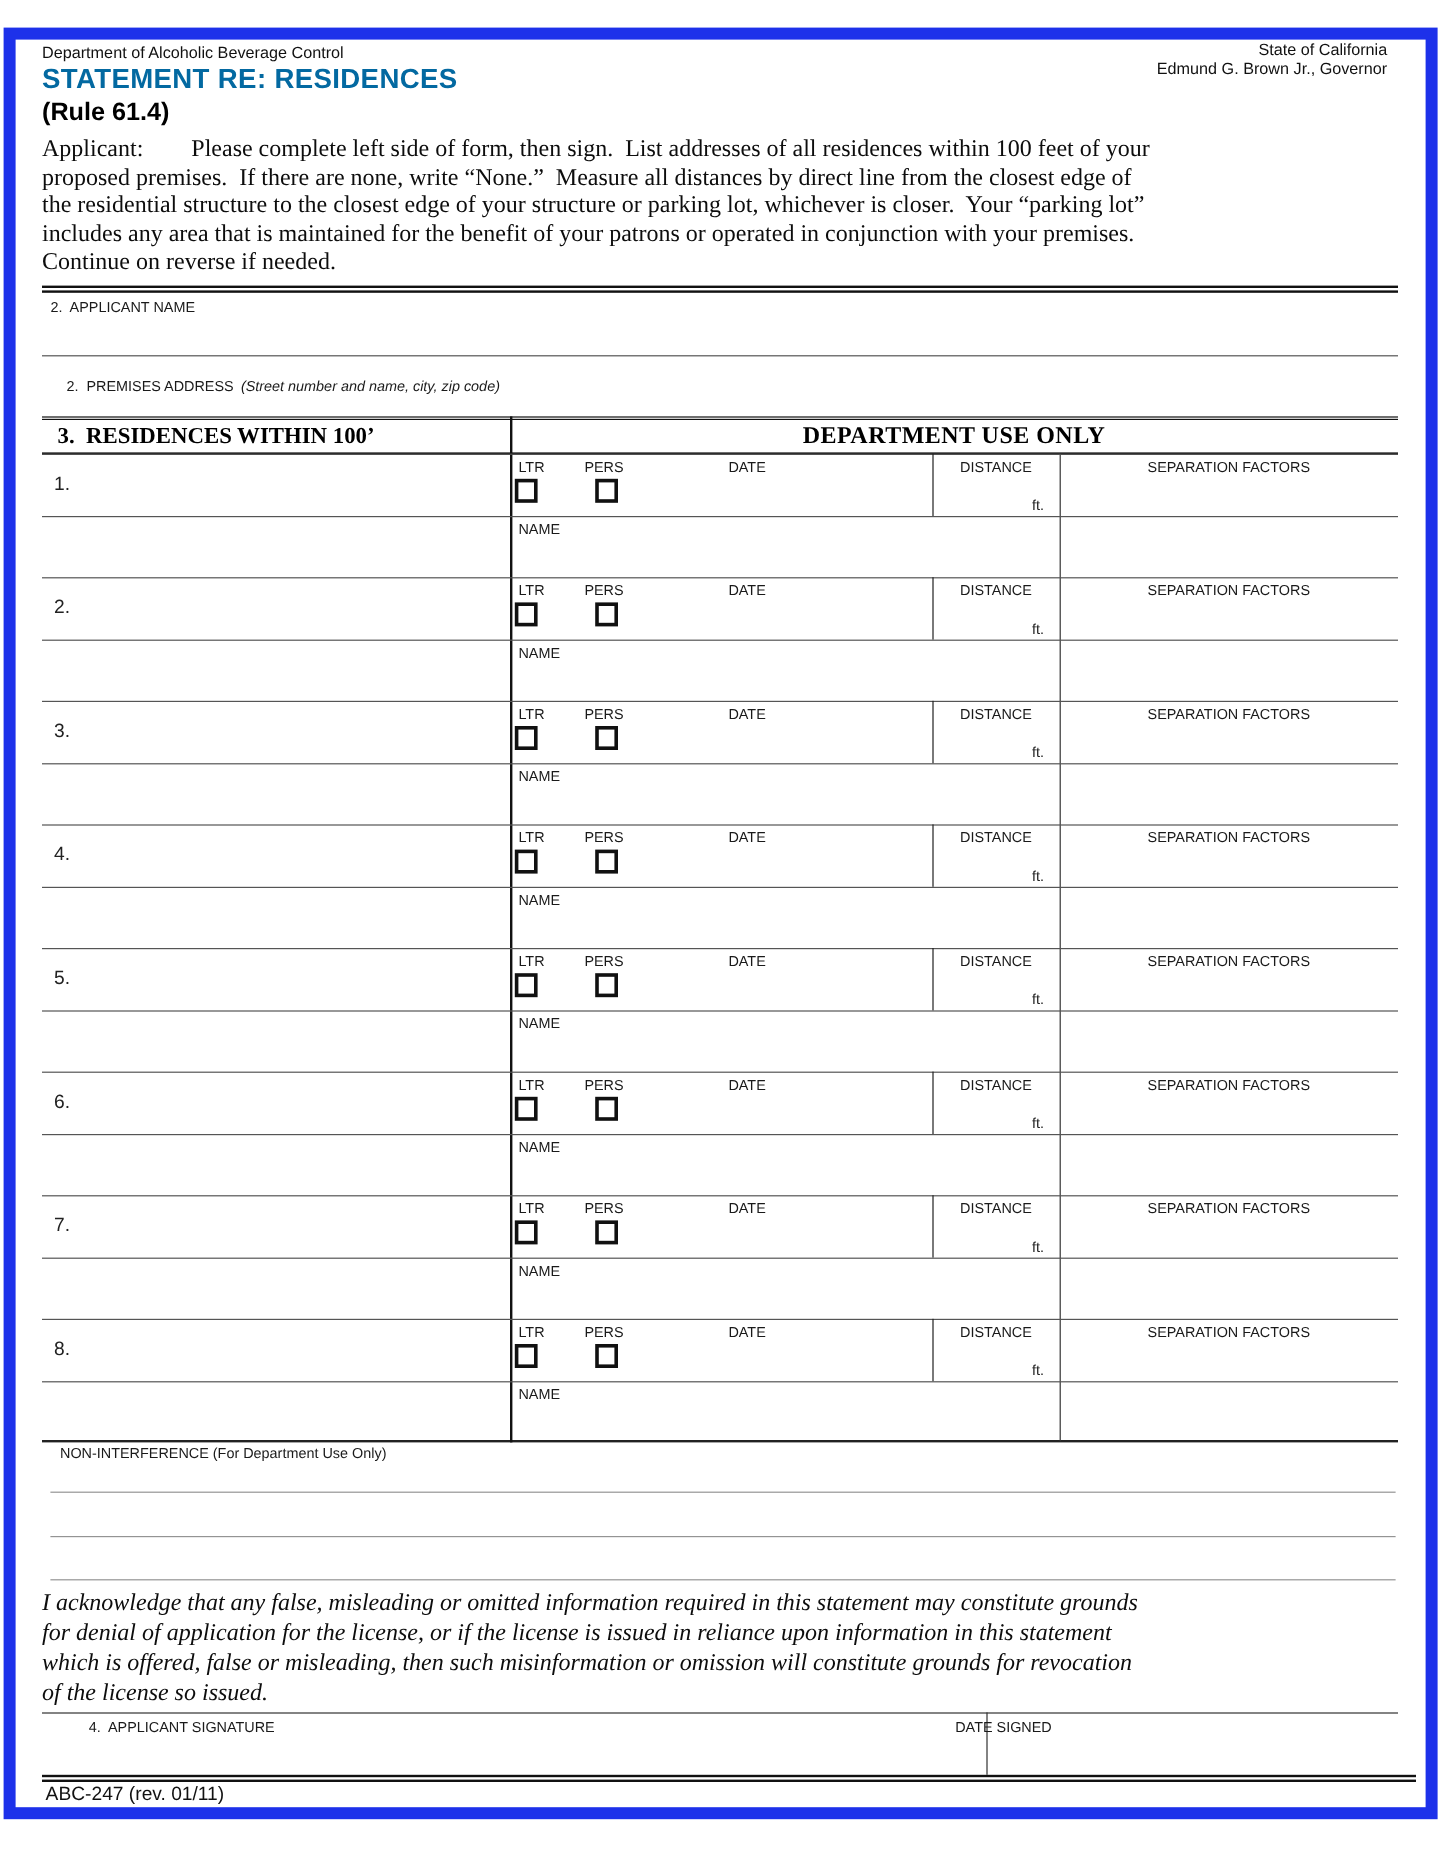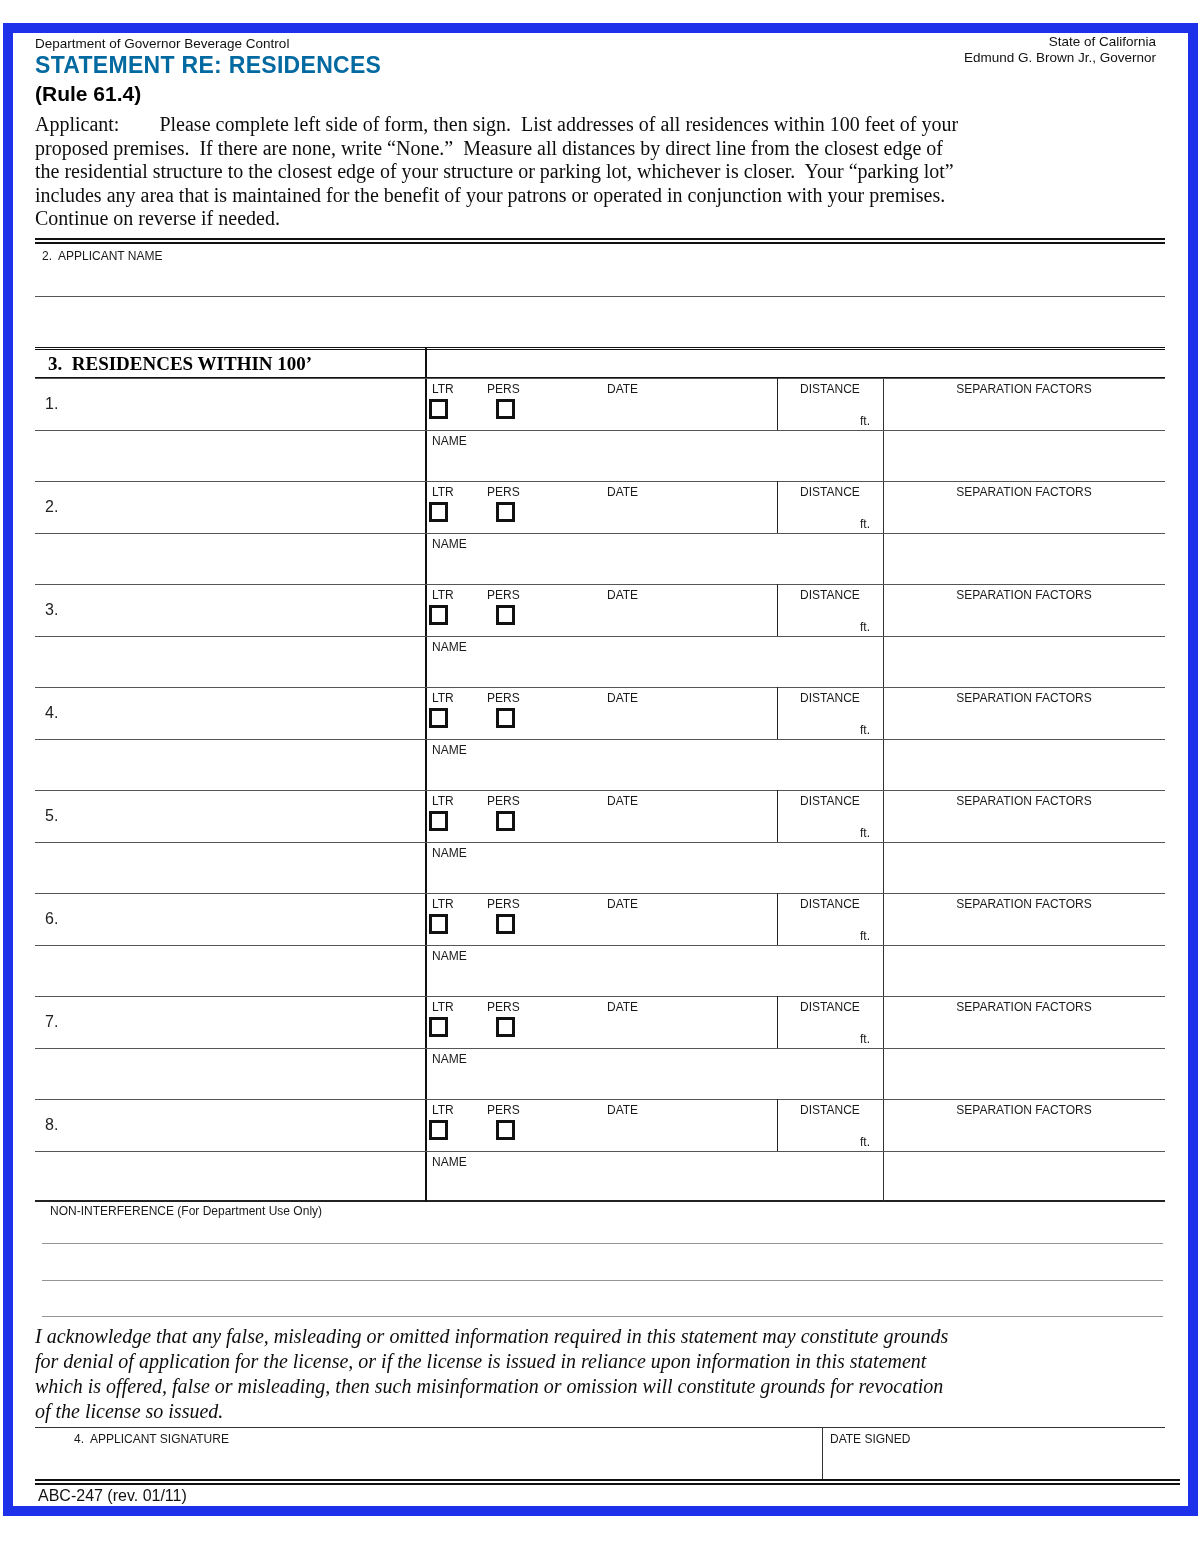--- a/index.html
+++ b/index.html
@@ -55,45 +55,49 @@
   }
   .footer-id { font-size: 16px; color: #111; }
 </style>
 </head>
 <body>
 
 <div class="page">
 
   <div class="frame" style="border-color: rgb(29, 49, 234);"></div>
 
-  <div class="abs dept-line" style="left:35px; top:36px;">Department of Governor Beverage Control</div>
+  <div class="abs dept-line" style="left:35px; top:36px;">Department of Alcoholic Beverage Control</div>
   <div class="abs page-title" style="left:35px; top:52px;">STATEMENT RE: RESIDENCES</div>
   <div class="abs rule-line" style="left:35px; top:82px;">(Rule 61.4)</div>
   <div class="abs gov-block" style="right:44px; top:34px;">
     <div>State of California</div>
     <div>Edmund G. Brown Jr., Governor</div>
   </div>
 
   <div class="abs instructions" style="left:35px; top:113px;" id="instructions"><div>Applicant:        Please complete left side of form, then sign.  List addresses of all residences within 100 feet of your</div><div>proposed premises.  If there are none, write “None.”  Measure all distances by direct line from the closest edge of</div><div>the residential structure to the closest edge of your structure or parking lot, whichever is closer.  Your “parking lot”</div><div>includes any area that is maintained for the benefit of your patrons or operated in conjunction with your premises.</div><div>Continue on reverse if needed.</div></div>
 
   <div class="abs dbl-rule" style="left:35px; top:238px; width:1130px;"></div>
 
   <div class="abs form-label" style="left:42px; top:249px;">2.  APPLICANT NAME</div>
   <div class="abs field" style="left:35px; top:262px; width:1130px; height:33px;"></div>
   <div class="abs thin-line" style="left:35px; top:296px; width:1130px;"></div>
 
+  <div class="abs form-label" style="left:42px; top:301px;">
+    <span>2.  PREMISES ADDRESS</span><span class="hint">(Street number and name, city, zip code)</span>
+  </div>
   <div class="abs field" style="left:35px; top:315px; width:1130px; height:33px;"></div>
 
   <div class="abs" style="left:35px; top:347px; width:1130px; height:0; border-top:3px double #111;"></div>
   <div class="abs" style="left:35px; top:377px; width:1130px; height:0; border-top:2px solid #111;"></div>
   <div class="abs" style="left:35px; top:1200px; width:1130px; height:0; border-top:2px solid #222;"></div>
   <div class="abs vline" style="left:425px; top:347px; height:855px;"></div>
   <div class="abs vline-thin" style="left:883px; top:378px; height:823px;"></div>
 
   <div class="abs serif-head-left" style="left:48px; top:353px;">3.  RESIDENCES WITHIN 100’</div>
+  <div class="abs serif-head-right" style="left:425px; top:352px; width:740px;">DEPARTMENT USE ONLY</div>
 
   <div id="rows-container">
       <div class="row abs" style="left: 35px; width: 1130px; top: 378px;">
       <div class="hline abs" style="left:0; top:0; width:1130px;"></div>
       <div class="hline abs" style="left:0; top:52px; width:1130px;"></div>
       <div class="rownum abs" style="left:10px; top:17px;">1.</div>
       <div class="field abs" style="left:0; top:2px; width:387px; height:99px;"></div>
       <div class="cell-label abs" style="left:397px; top:4px;">LTR</div>
       <div class="cell-label abs" style="left:452px; top:4px;">PERS</div>
       <div class="cell-label abs" style="left:572px; top:4px;">DATE</div>
@@ -256,19 +260,19 @@
   <div class="abs gray-line" style="left:42px; top:1243px; width:1121px;"></div>
   <div class="abs gray-line" style="left:42px; top:1280px; width:1121px;"></div>
   <div class="abs gray-line" style="left:42px; top:1316px; width:1121px;"></div>
 
   <div class="abs ack" style="left:35px; top:1324px;" id="acknowledgment"><div>I acknowledge that any false, misleading or omitted information required in this statement may constitute grounds</div><div>for denial of application for the license, or if the license is issued in reliance upon information in this statement</div><div>which is offered, false or misleading, then such misinformation or omission will constitute grounds for revocation</div><div>of the license so issued.</div></div>
 
   <div class="abs thin-line" style="left:35px; top:1427px; width:1130px; border-top-color:#333;"></div>
   <div class="abs form-label" style="left:42px; top:1432px;margin-left:32px;">4.  APPLICANT SIGNATURE</div>
   <div class="abs field" style="left:35px; top:1446px; width:785px; height:32px;"></div>
   <div class="abs vline-thin" style="left:822px; top:1427px; height:52px;"></div>
-  <div class="abs form-label" style="left:830px; top:1432px;">DATE SIGNED</div>
+  <div class="abs form-label" style="left:796px; top:1432px;">DATE SIGNED</div>
   <div class="abs field" style="left:825px; top:1446px; width:340px; height:32px;"></div>
 
   <div class="abs dbl-rule" style="left:35px; top:1479px; width:1145px;"></div>
   <div class="abs footer-id" style="left:38px; top:1487px;">ABC-247 (rev. 01/11)</div>
 
 </div>
 
 </body></html>

